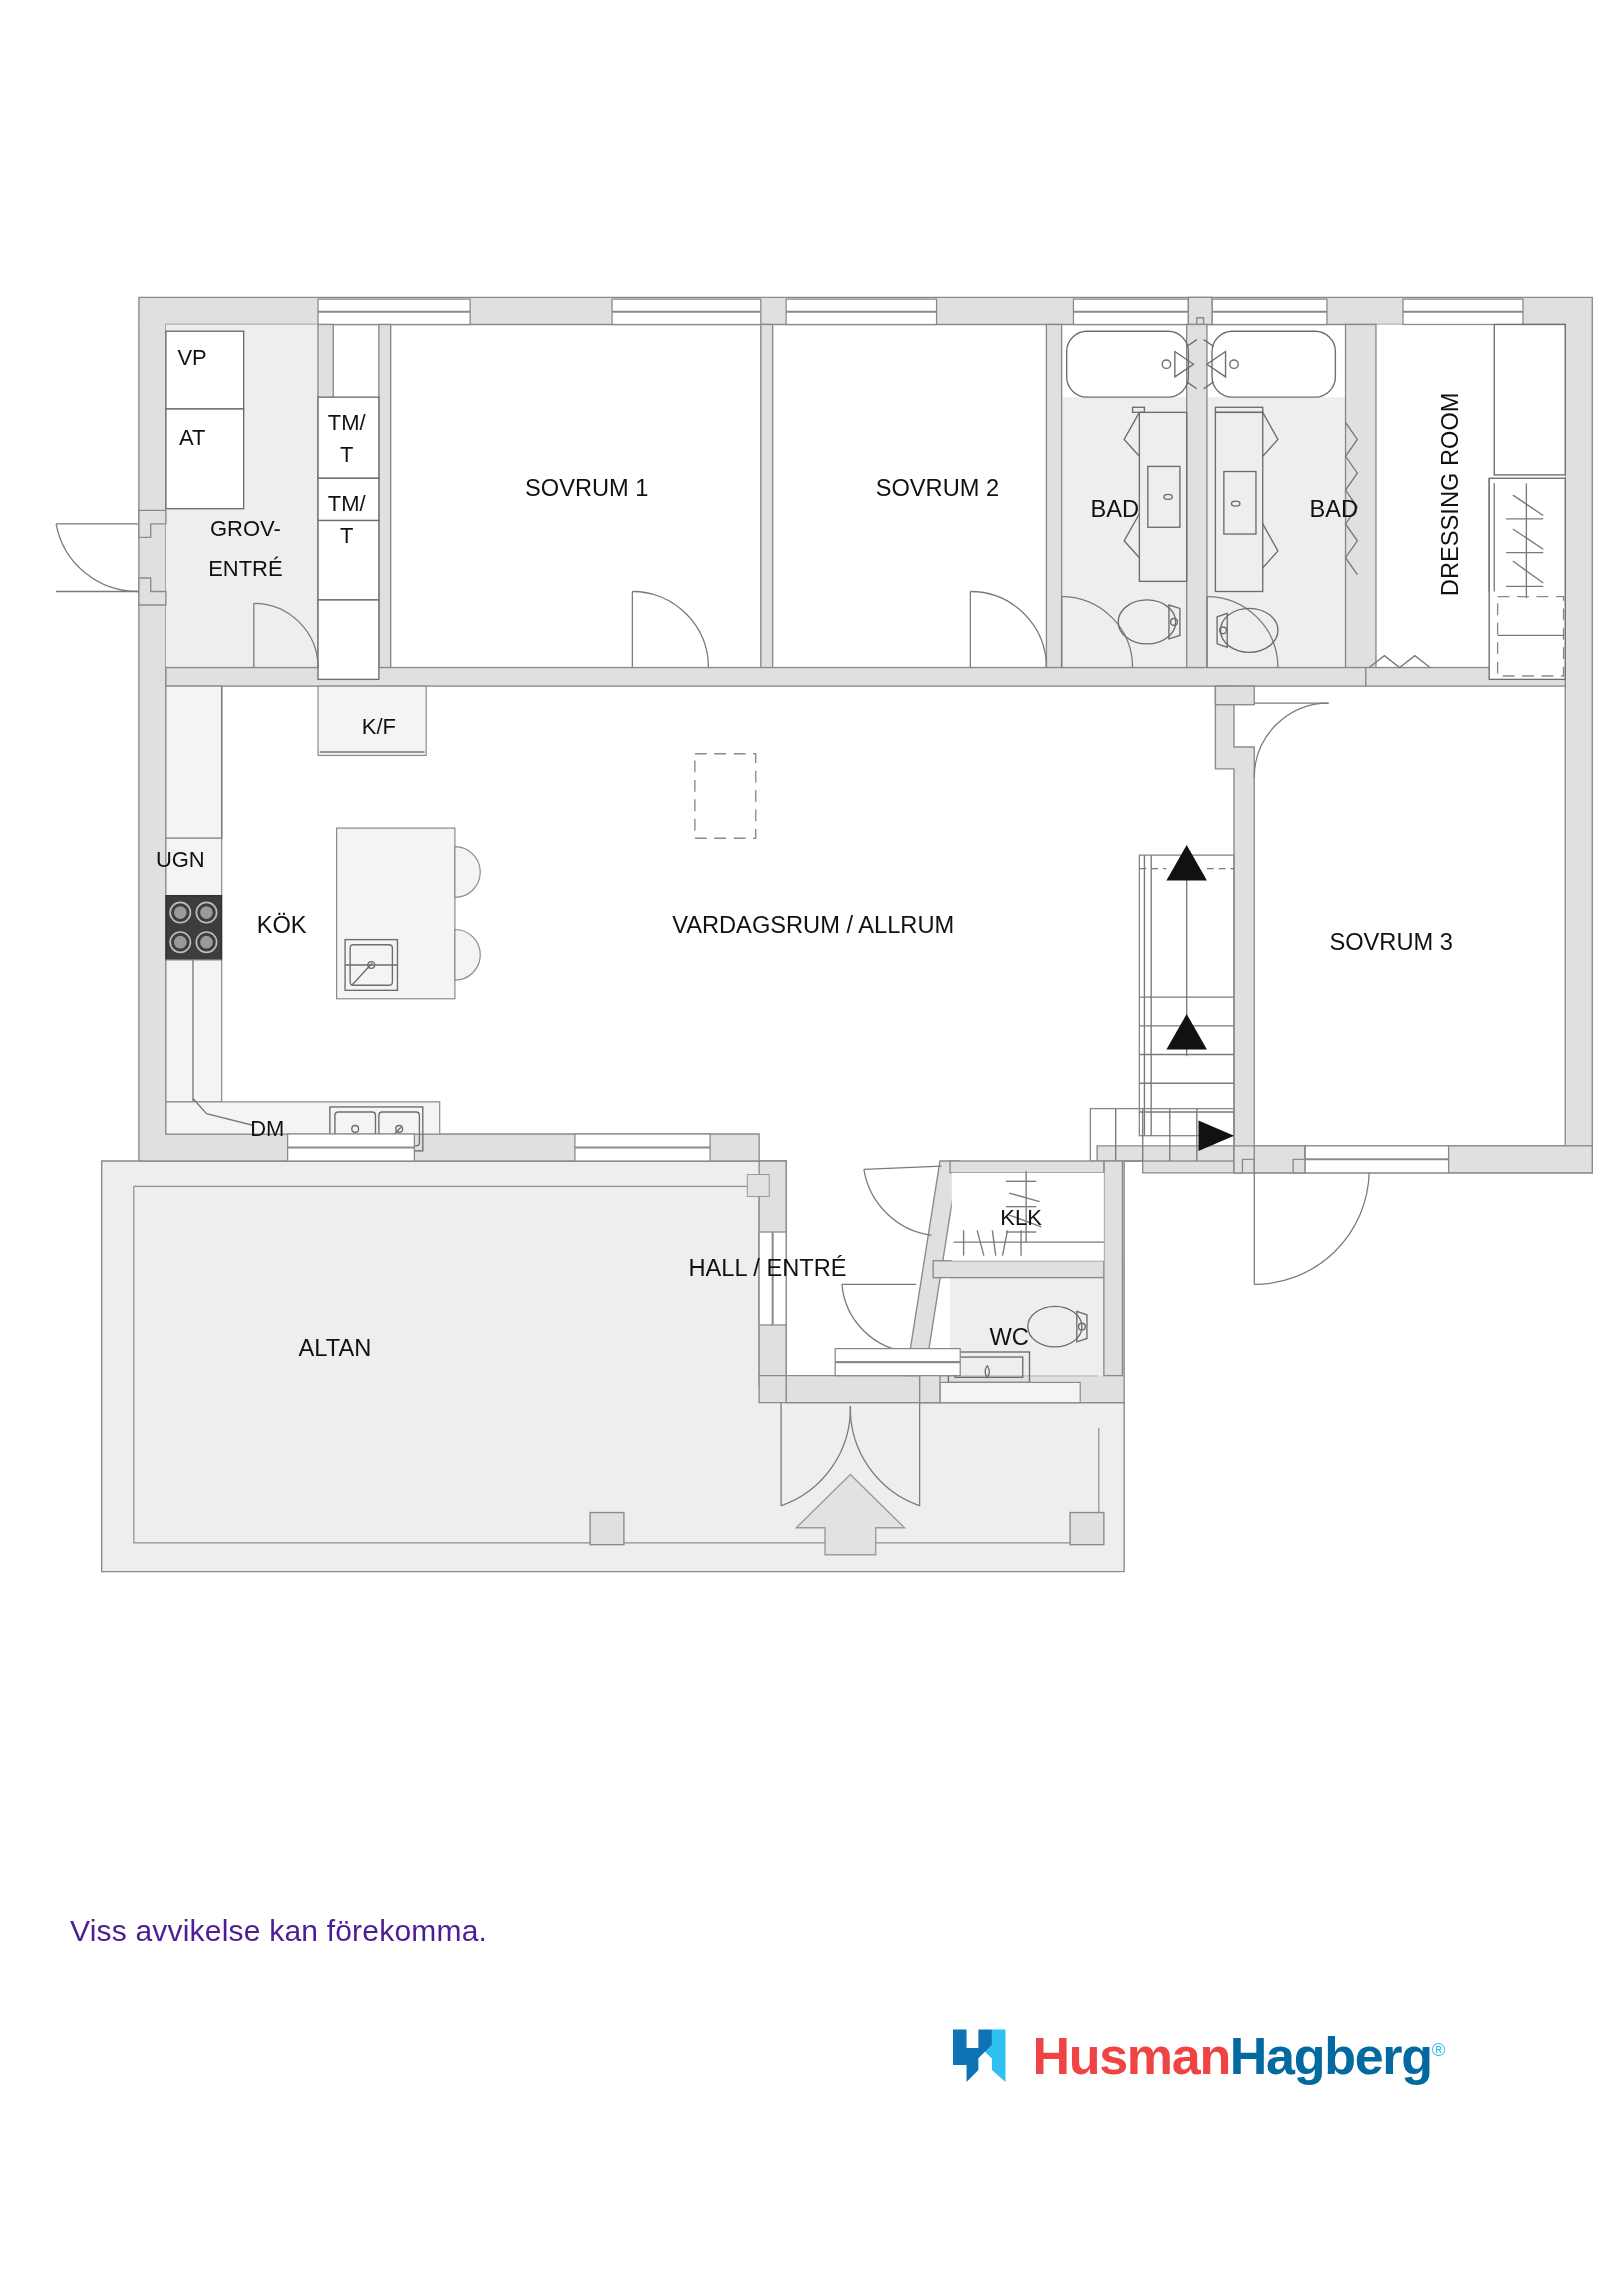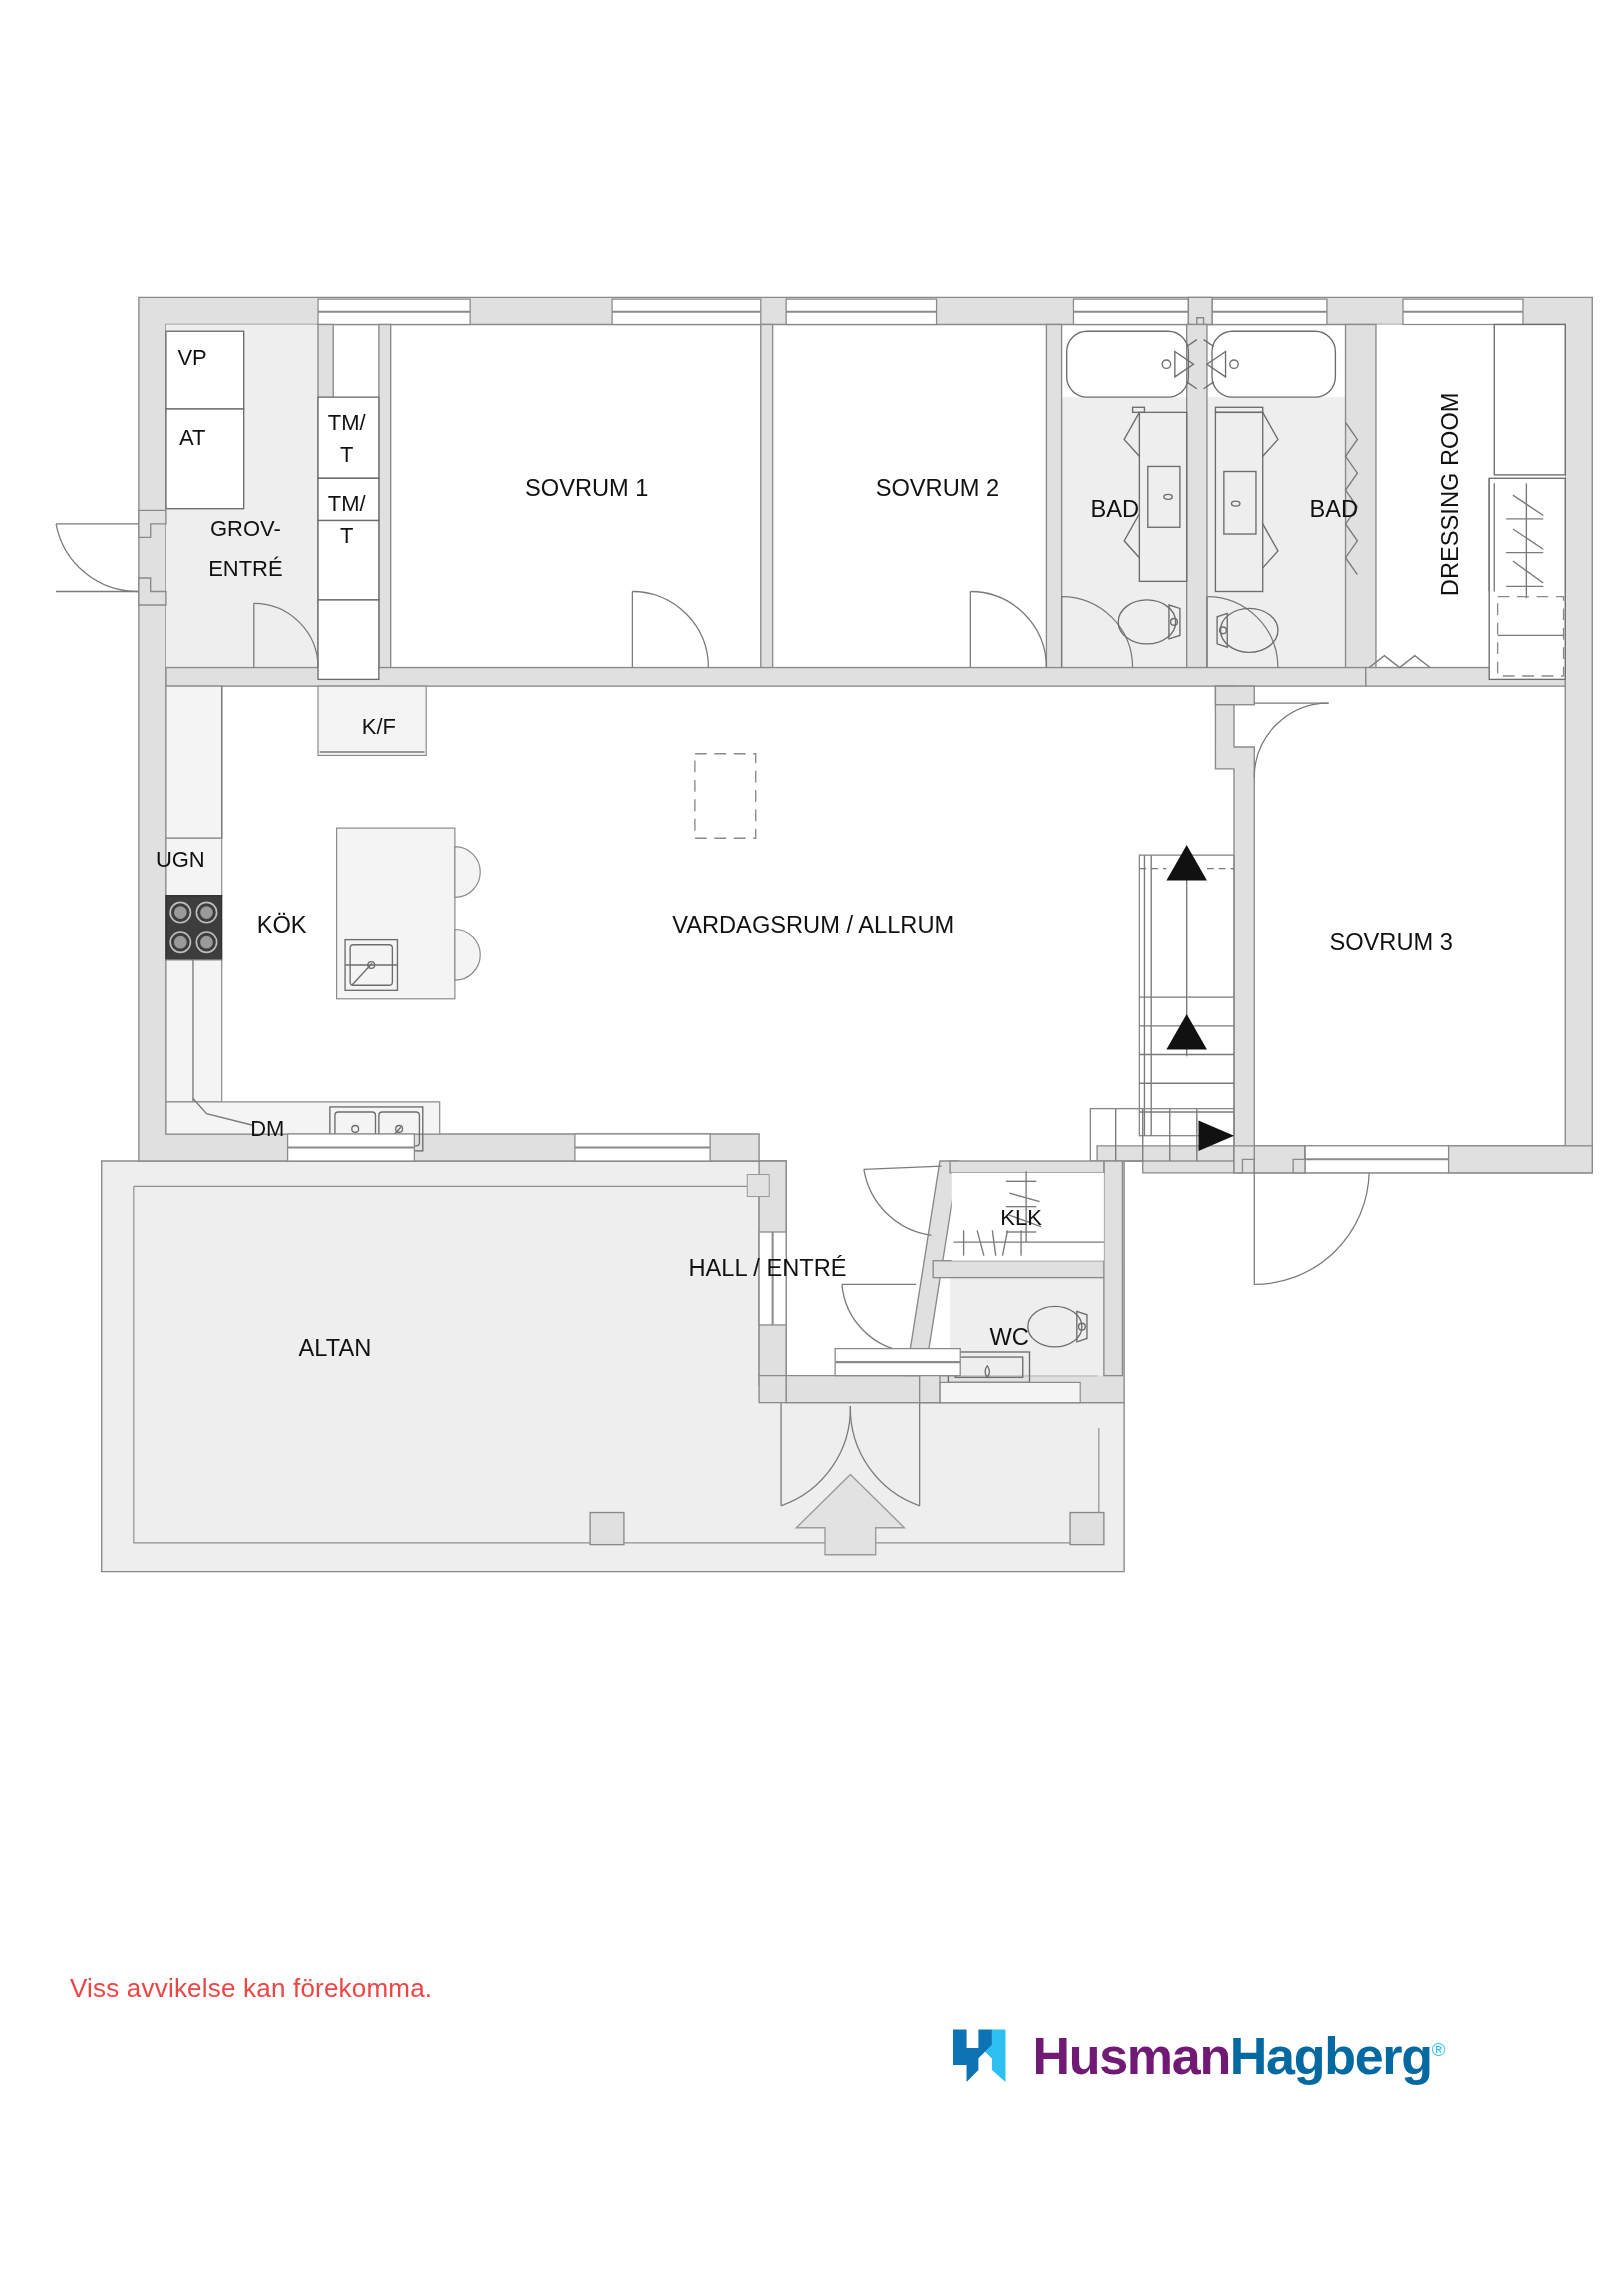--- a/index.html
+++ b/index.html
@@ -1,23 +1,23 @@
 <!DOCTYPE html>
 <html style="font-size:13.5px"><head>
 <meta charset="utf-8">
 <style>
   html,body{margin:0;padding:0;background:#ffffff;}
   body{width:1623px;height:2295px;position:relative;font-family:"Liberation Sans",sans-serif;}
   #plan{position:absolute;left:0;top:0;width:1623px;height:2295px;}
-  .footer-text{position:absolute;left:70px;top:1968px;font-size:26px;line-height:1.55;color:#ef4444;letter-spacing:0.2px;}
+  .footer-text{position:absolute;left:70px;top:1908px;font-size:30px;line-height:1.55;color:#4c1d95;letter-spacing:0.2px;}
   .footer-text div{white-space:nowrap;}
   .logo{position:absolute;left:953px;top:2016px;display:flex;align-items:center;height:80px;}
   .logo-mark{width:66px;height:61px;margin-right:13.5px;}
   .logo-word{font-size:52px;font-weight:bold;letter-spacing:-1.3px;position:relative;white-space:nowrap;}
-  .logo-word .dark{color:#701a75;}
+  .logo-word .dark{color:#ef4444;}
   .logo-word .light{color:#0369a1;}
   .logo-reg{font-size:18.6px;vertical-align:super;color:#2fc0f2;font-weight:normal;}
   svg text{font-family:"Liberation Sans",sans-serif;fill:#111;}
 </style>
 </head>
 <body>
 
 <svg id="plan" viewBox="0 0 1920 2716" xmlns="http://www.w3.org/2000/svg">
 
   <defs>

